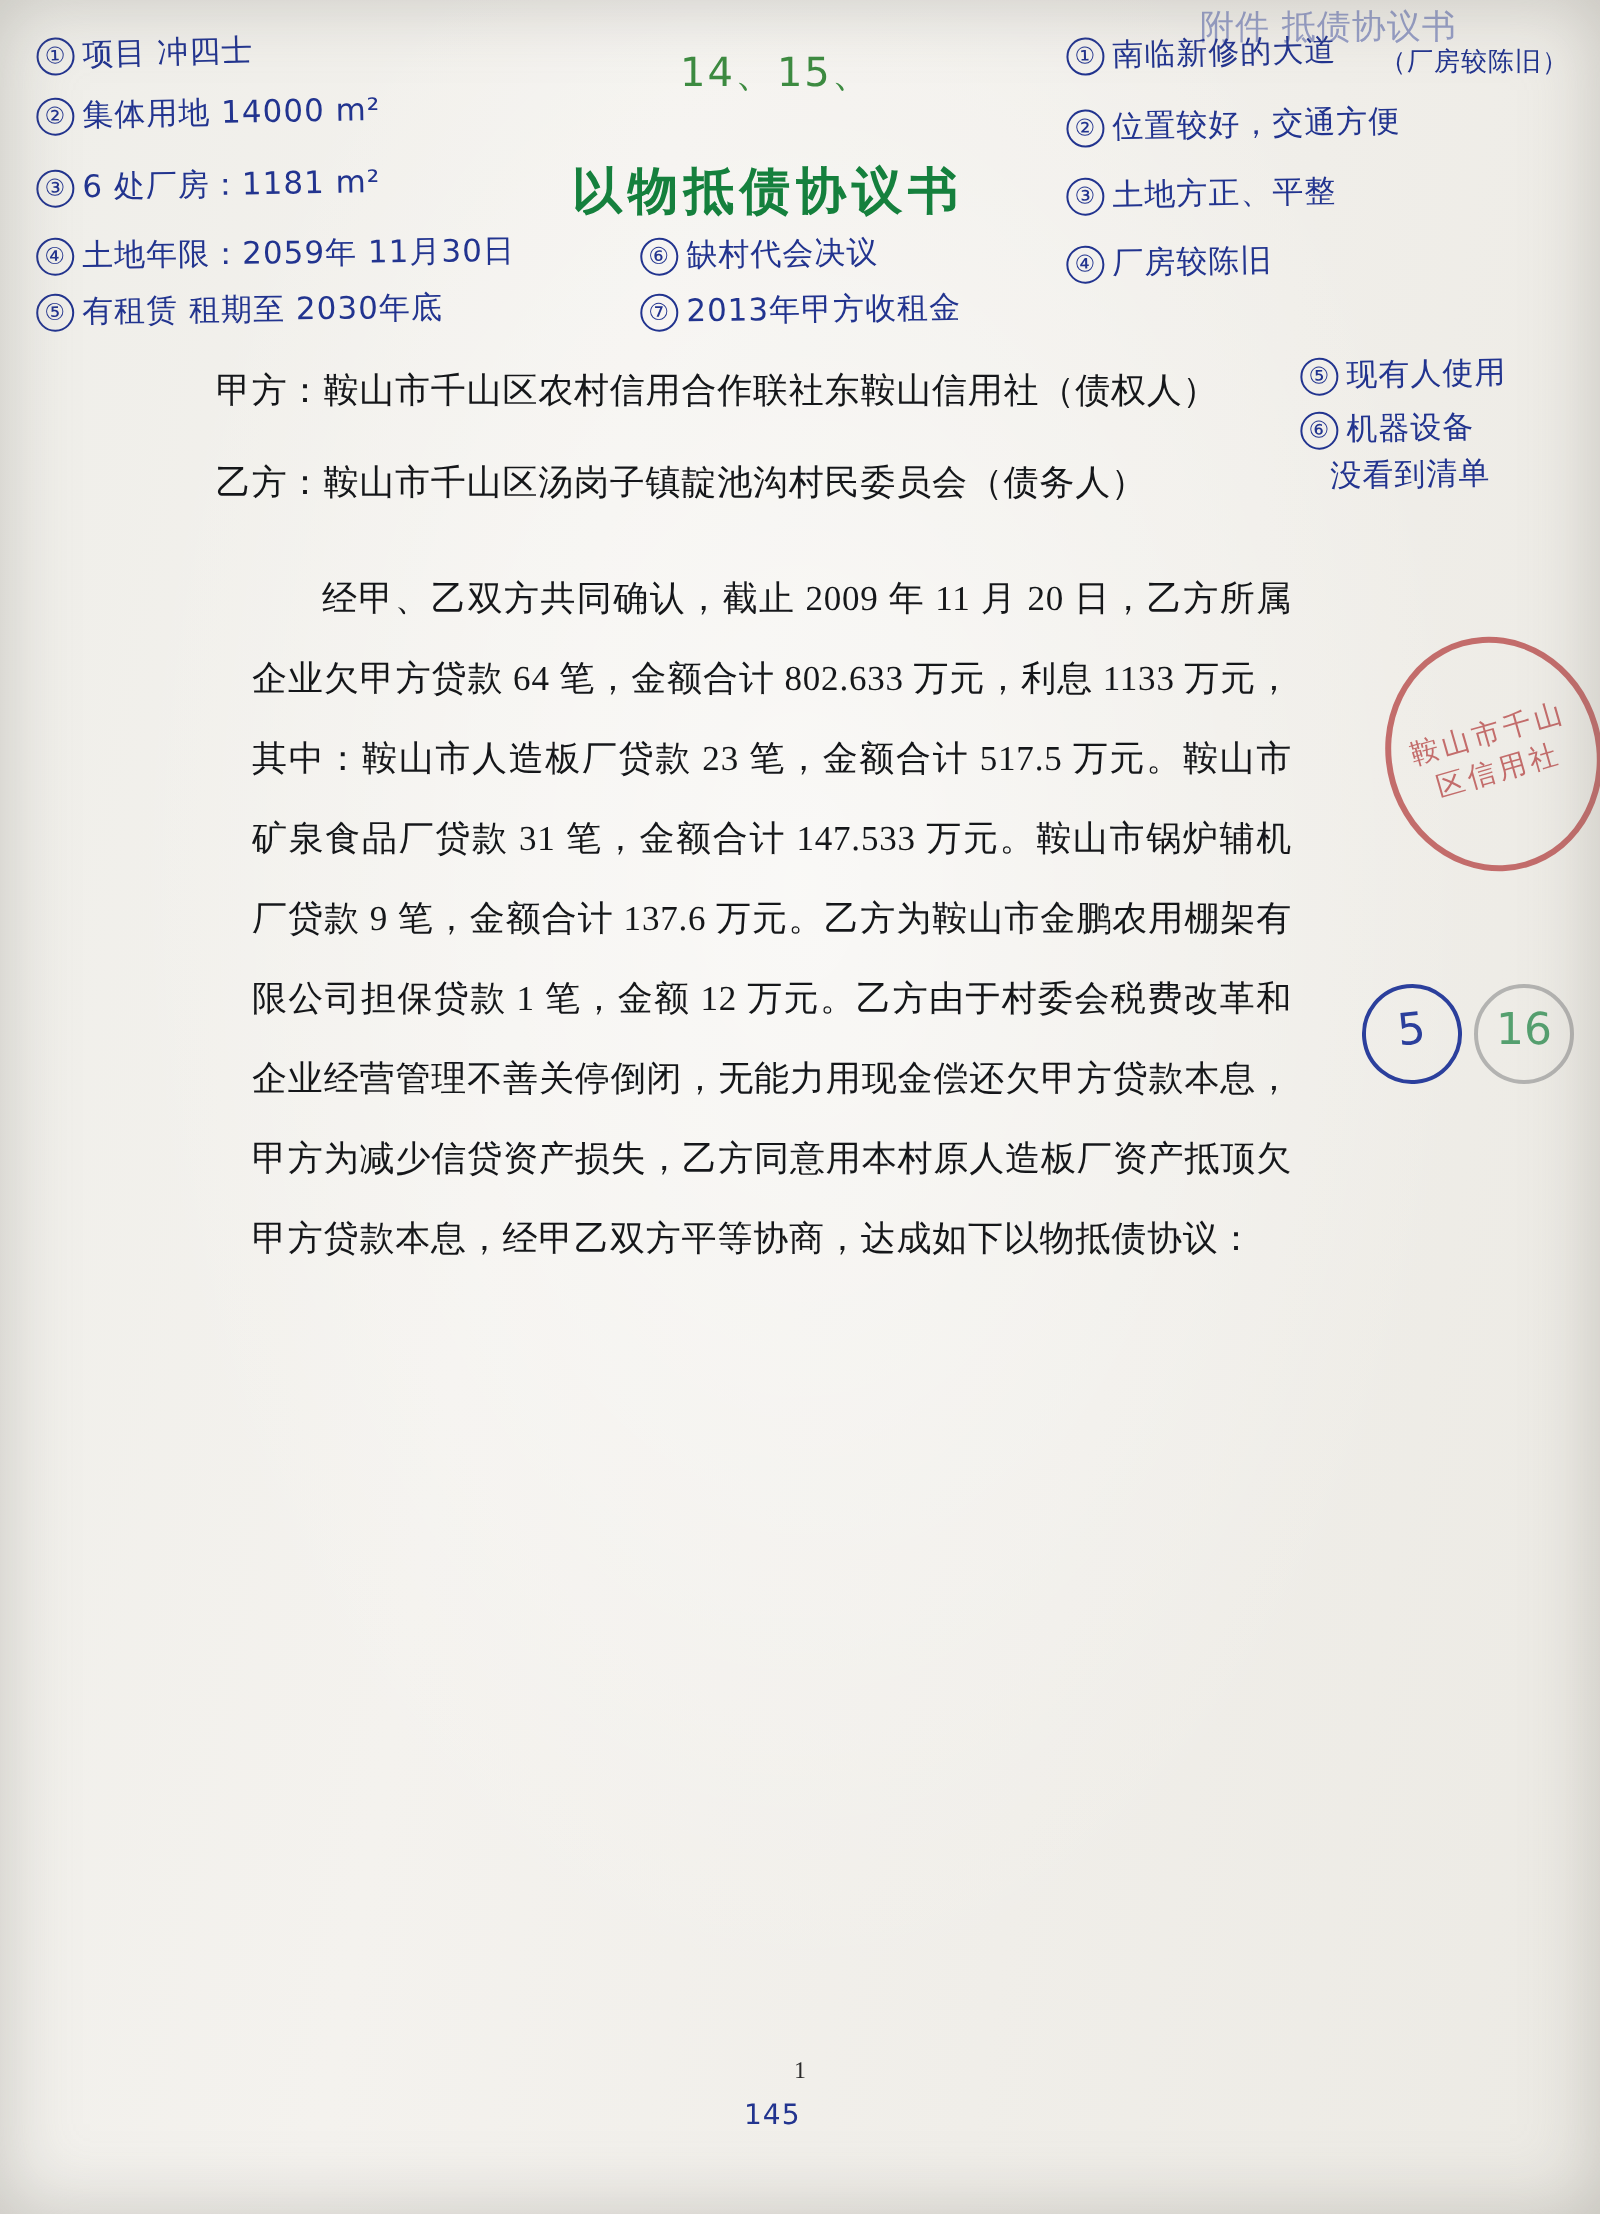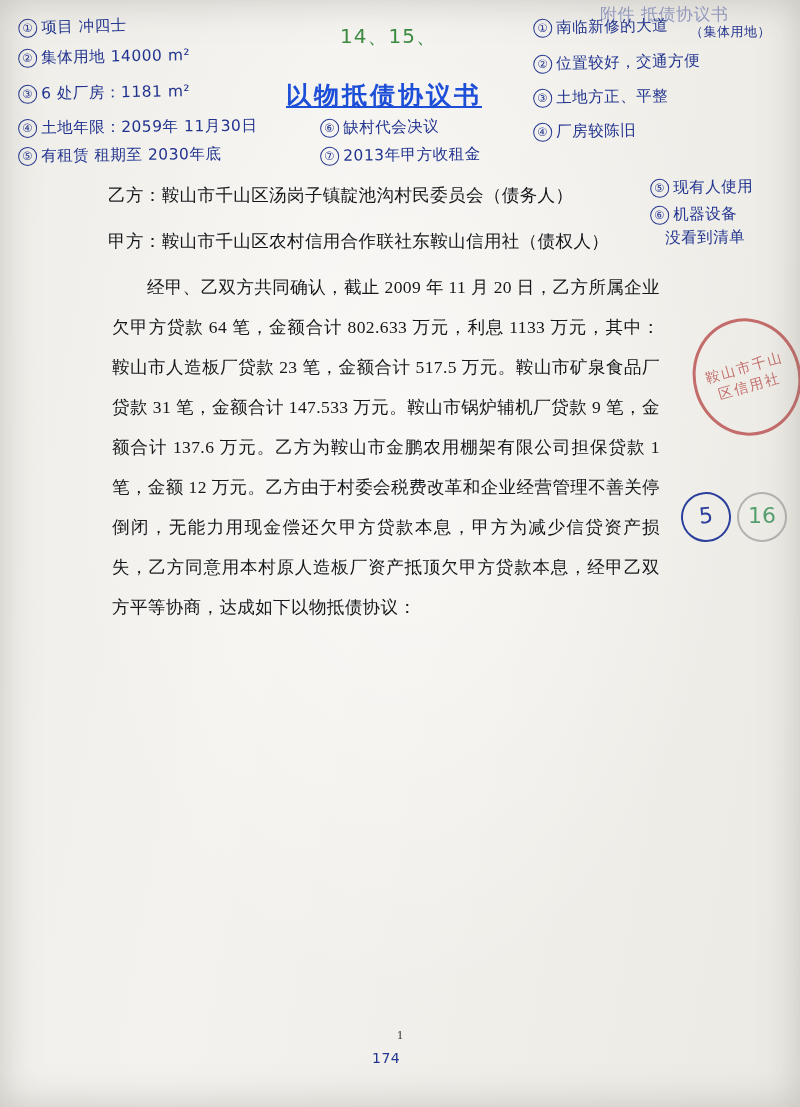--- a/index.html
+++ b/index.html
@@ -42,29 +42,28 @@
     letter-spacing: 0.4px;
     text-align: justify;
   }
   .doc-title {
     position: absolute;
     left: 286px;
     top: 79px;
     font-size: 25px;
     font-weight: bold;
     letter-spacing: 3px;
-    color: #1d4ed8;
-    text-decoration: underline;
+    color: #15803d;
   }
   .party-line {
     margin: 0 0 6px 0;
     white-space: nowrap;
   }
   .para {
-    margin: 4px;
+    margin: 18px;
     text-indent: 2em;
   }
   .page-num {
     position: absolute;
     left: 0;
     right: 0;
     top: 1028px;
     text-align: center;
     font-size: 12px;
     color: #2b2b2b;
@@ -173,21 +172,21 @@
   }
 </style>
 </head>
 <body>
 
 <div class="page">
   <div class="paper-tint"></div>
 
   <div class="hl-top">14、15、</div>
   <div class="hand faded hand-tr-top-faded">附件 抵债协议书</div>
-  <div class="hand blue hand-tr-paren">（集体用地）</div>
+  <div class="hand blue hand-tr-paren">（厂房较陈旧）</div>
 
   <div class="hand blue hand-tl-1">
     <span class="circ">①</span><span>项目 冲四士</span>
   </div>
   <div class="hand blue hand-tl-2">
     <span class="circ">②</span><span>集体用地 14000 m²</span>
   </div>
   <div class="hand blue hand-tl-3">
     <span class="circ">③</span><span>6 处厂房：1181 m²</span>
   </div>
@@ -229,22 +228,22 @@
   <div class="big-circle c16">16</div>
 
   <div class="stamp">
     <div class="ring"></div>
     <div class="txt">鞍山市千山区信用社</div>
   </div>
 
   <div class="doc-title">以物抵债协议书</div>
 
   <div class="doc-body">
+    <p class="party-line">甲方：鞍山市千山区农村信用合作联社东鞍山信用社（债权人）</p>
     <p class="party-line">乙方：鞍山市千山区汤岗子镇靛池沟村民委员会（债务人）</p>
-    <p class="party-line">甲方：鞍山市千山区农村信用合作联社东鞍山信用社（债权人）</p>
     <p class="para">经甲、乙双方共同确认，截止 2009 年 11 月 20 日，乙方所属企业欠甲方贷款 64 笔，金额合计 802.633 万元，利息 1133 万元，其中：鞍山市人造板厂贷款 23 笔，金额合计 517.5 万元。鞍山市矿泉食品厂贷款 31 笔，金额合计 147.533 万元。鞍山市锅炉辅机厂贷款 9 笔，金额合计 137.6 万元。乙方为鞍山市金鹏农用棚架有限公司担保贷款 1 笔，金额 12 万元。乙方由于村委会税费改革和企业经营管理不善关停倒闭，无能力用现金偿还欠甲方贷款本息，甲方为减少信贷资产损失，乙方同意用本村原人造板厂资产抵顶欠甲方贷款本息，经甲乙双方平等协商，达成如下以物抵债协议：</p>
   </div>
 
   <div class="page-num">1</div>
-  <div class="hand blue" style="left:372px; top:1048px; font-size:14px;">174</div>
+  <div class="hand blue" style="left:372px; top:1048px; font-size:14px;">145</div>
 
   <div class="edge-shadow"></div>
 </div>
 
 </body></html>

